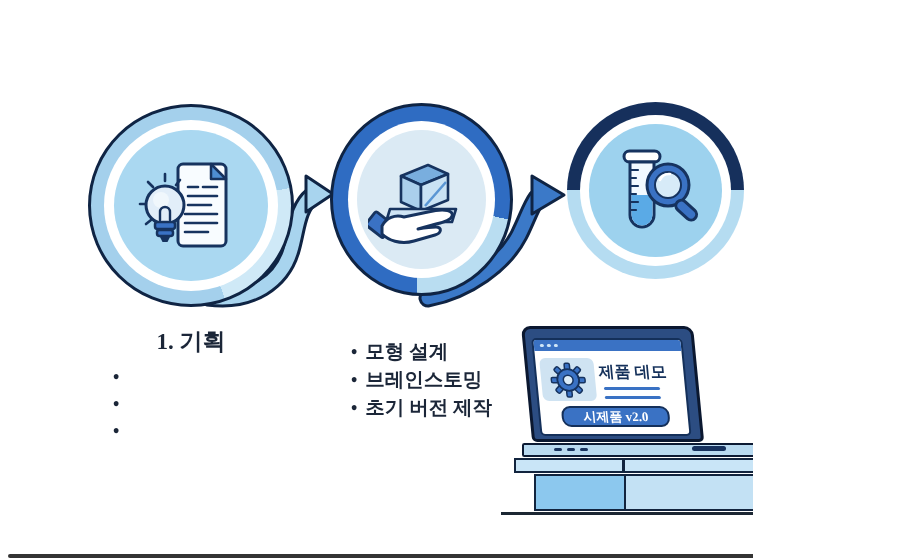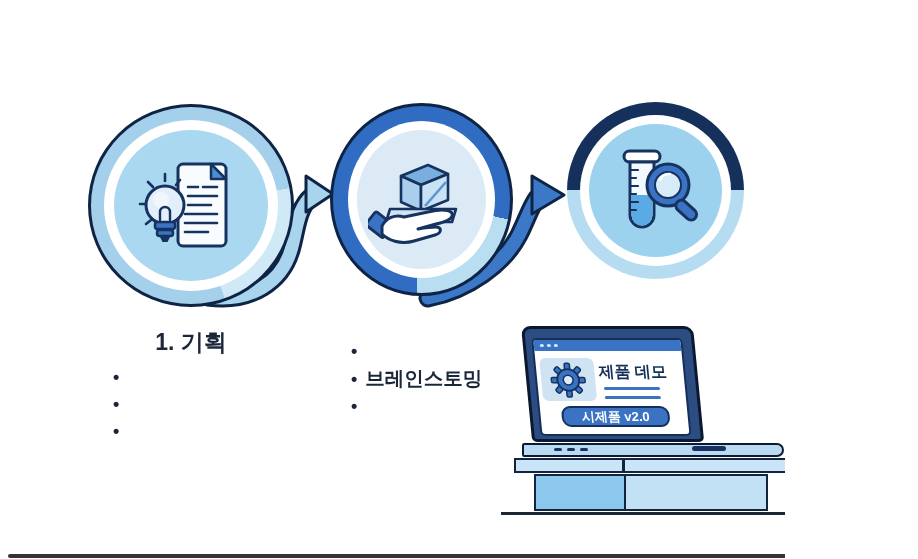--- a/index.html
+++ b/index.html
@@ -1,19 +1,18 @@
 <!DOCTYPE html>
 <html><head>
 <meta charset="utf-8">
 <style>
   html,body{margin:0;padding:0;background:#ffffff;}
   .stage{
     position:relative;width:753px;height:559px;background:#ffffff;overflow:hidden;
-    font-family:Liberation Sans, sans-serif;
-    padding-left:32px;
+    font-family:Liberation Serif, serif;
   }
   
   svg.arrows{position:absolute;left:0;top:0;width:918px;height:559px;z-index:1;}
   
   .circle{position:absolute;border-radius:50%;z-index:2;}
   .circle .ring-white{position:absolute;border-radius:50%;background:#ffffff;}
   .circle .inner{position:absolute;border-radius:50%;display:flex;align-items:center;justify-content:center;}
   .c1{left:88px;top:104px;width:200px;height:197px;
       background:conic-gradient(from 0deg,#a4d0ec 0 80deg,#cfe9f7 80deg 160deg,#a4d0ec 160deg 360deg);
       border:3px solid #0f2444;}
@@ -173,27 +172,29 @@
       <div class="bullet">
           <span class="dot">•</span>
         </div>
     </div>
   </div>
 
   <div class="step-text st2">
     <div class="bullets">
       <div class="bullet">
           <span class="dot">•</span>
+          <span>모형 설계</span>
         </div>
       <div class="bullet">
           <span class="dot">•</span>
           <span>브레인스토밍</span>
         </div>
       <div class="bullet">
           <span class="dot">•</span>
+          <span>초기 버전 제작</span>
         </div>
     </div>
   </div>
 
   <div class="ground"></div>
 
   <div class="laptop">
     <div class="screen">
       <div class="window">
         <div class="titlebar">

